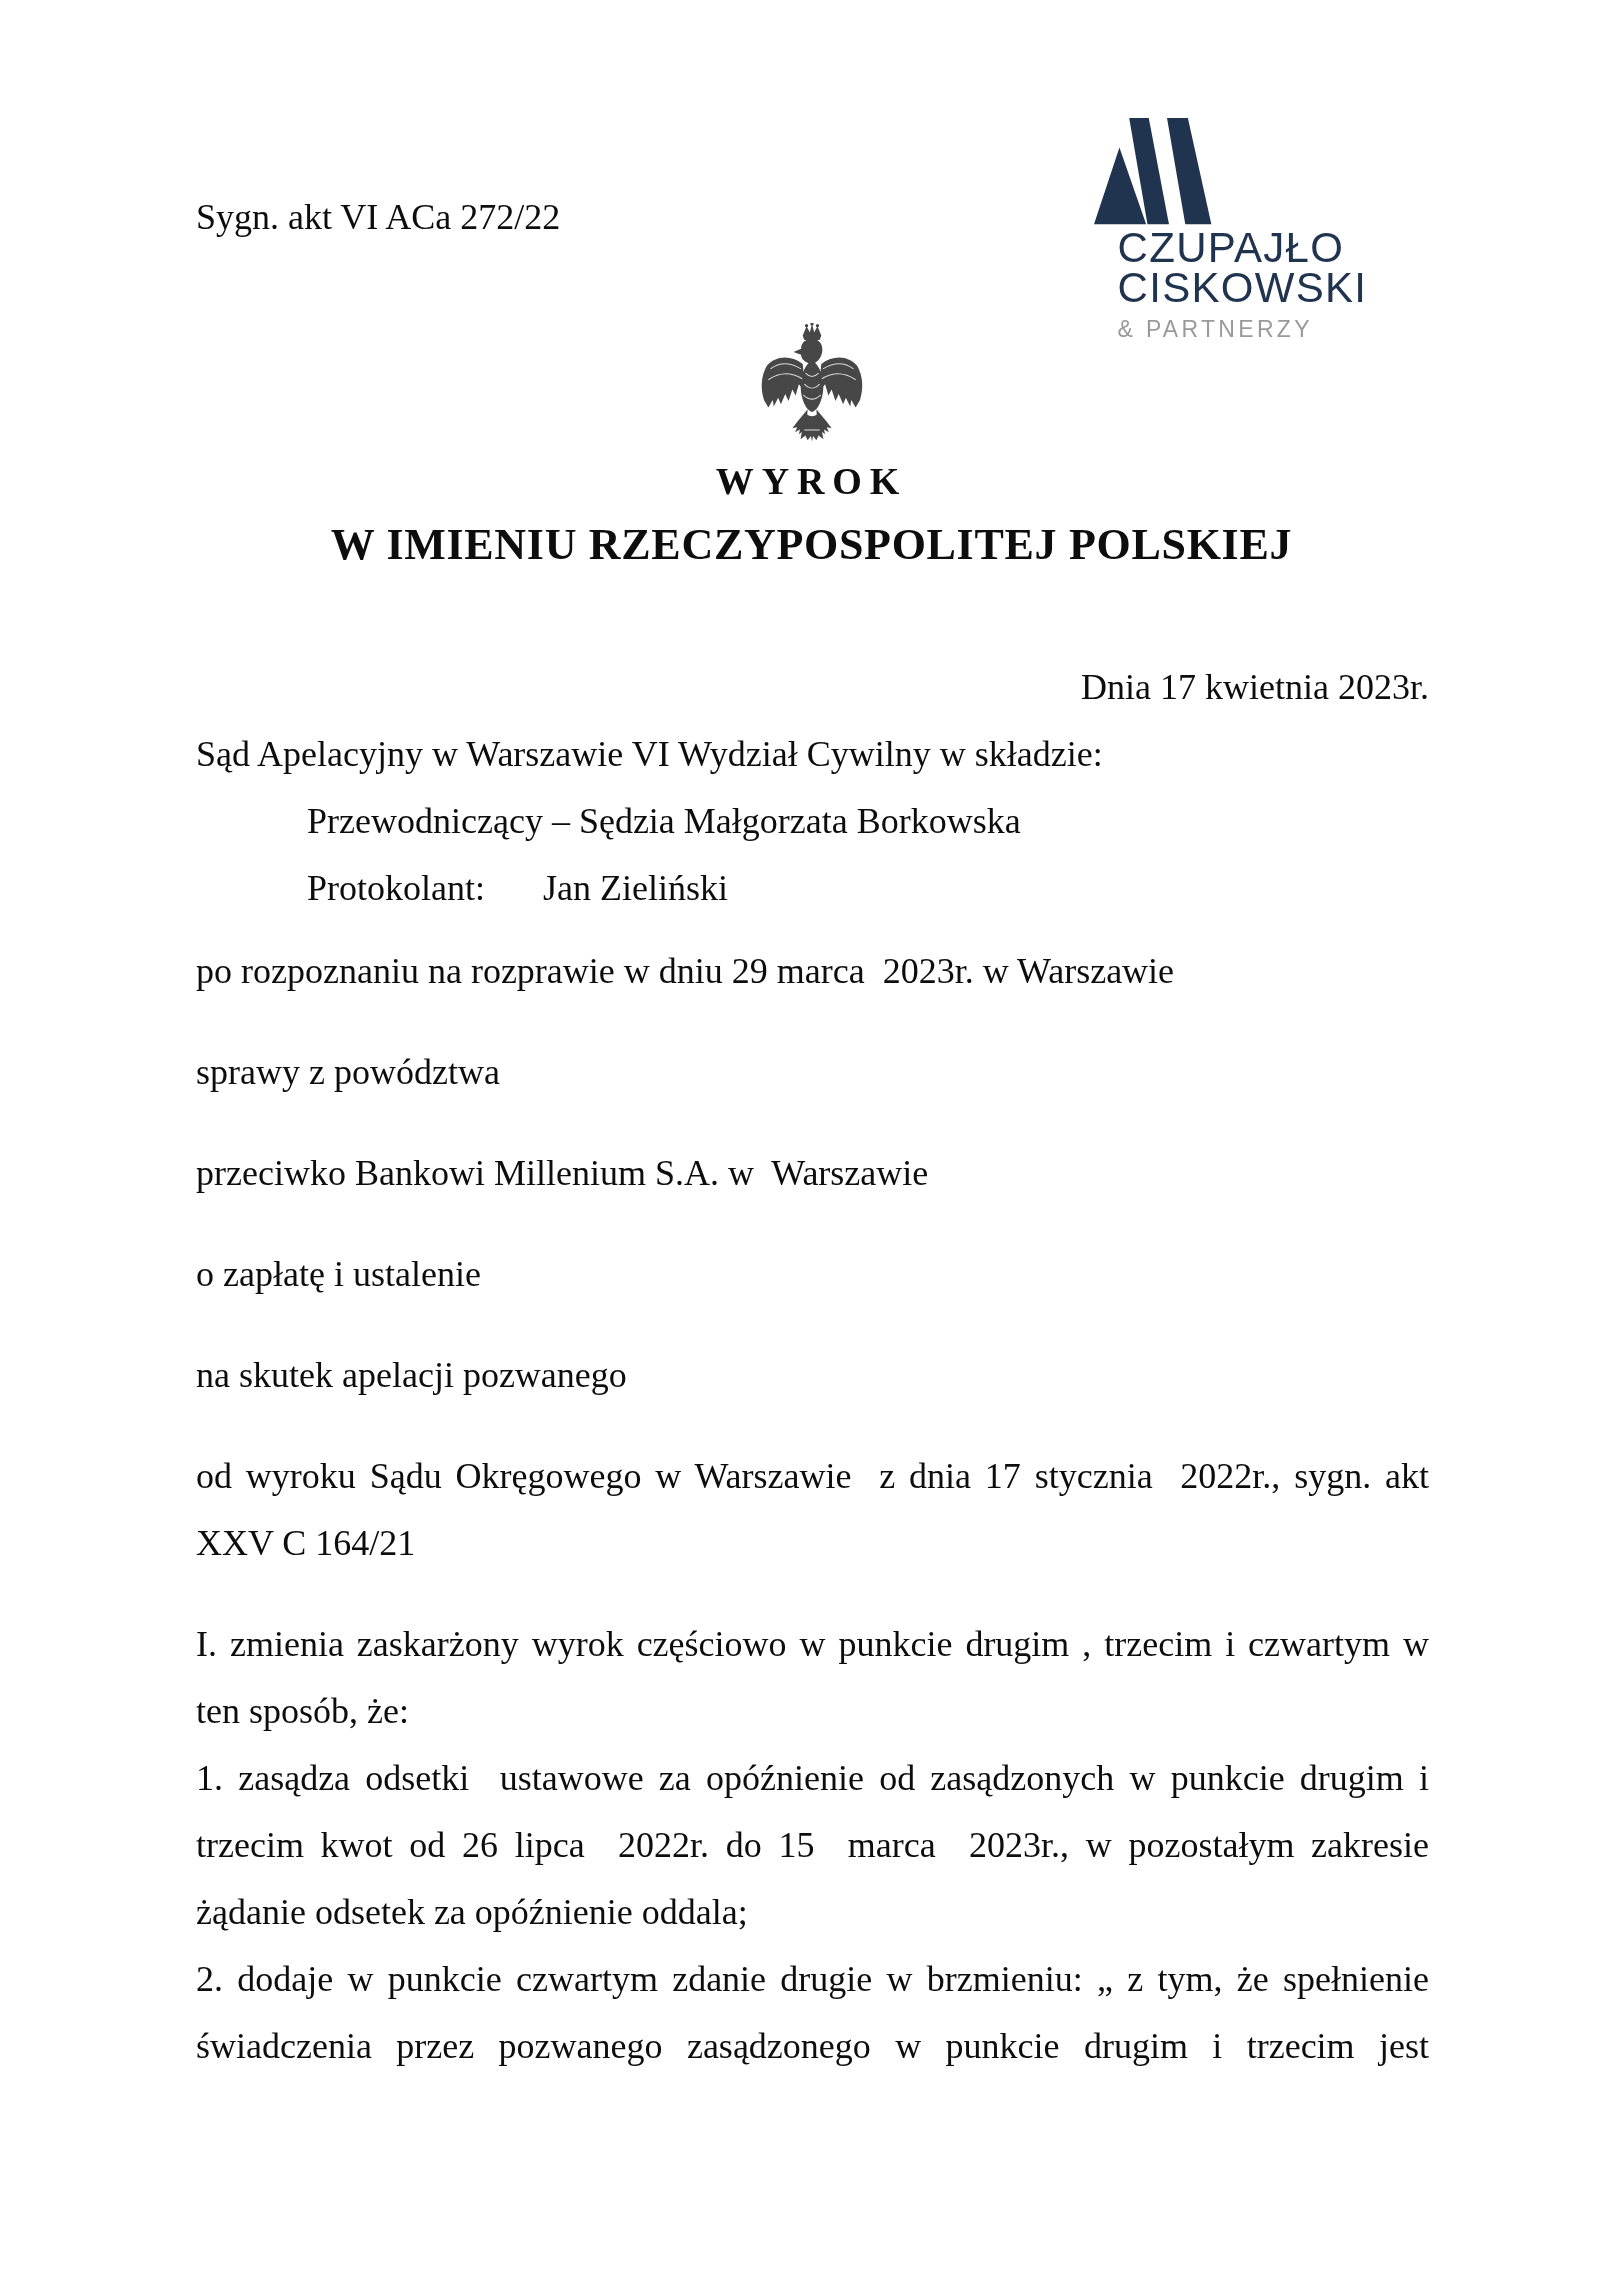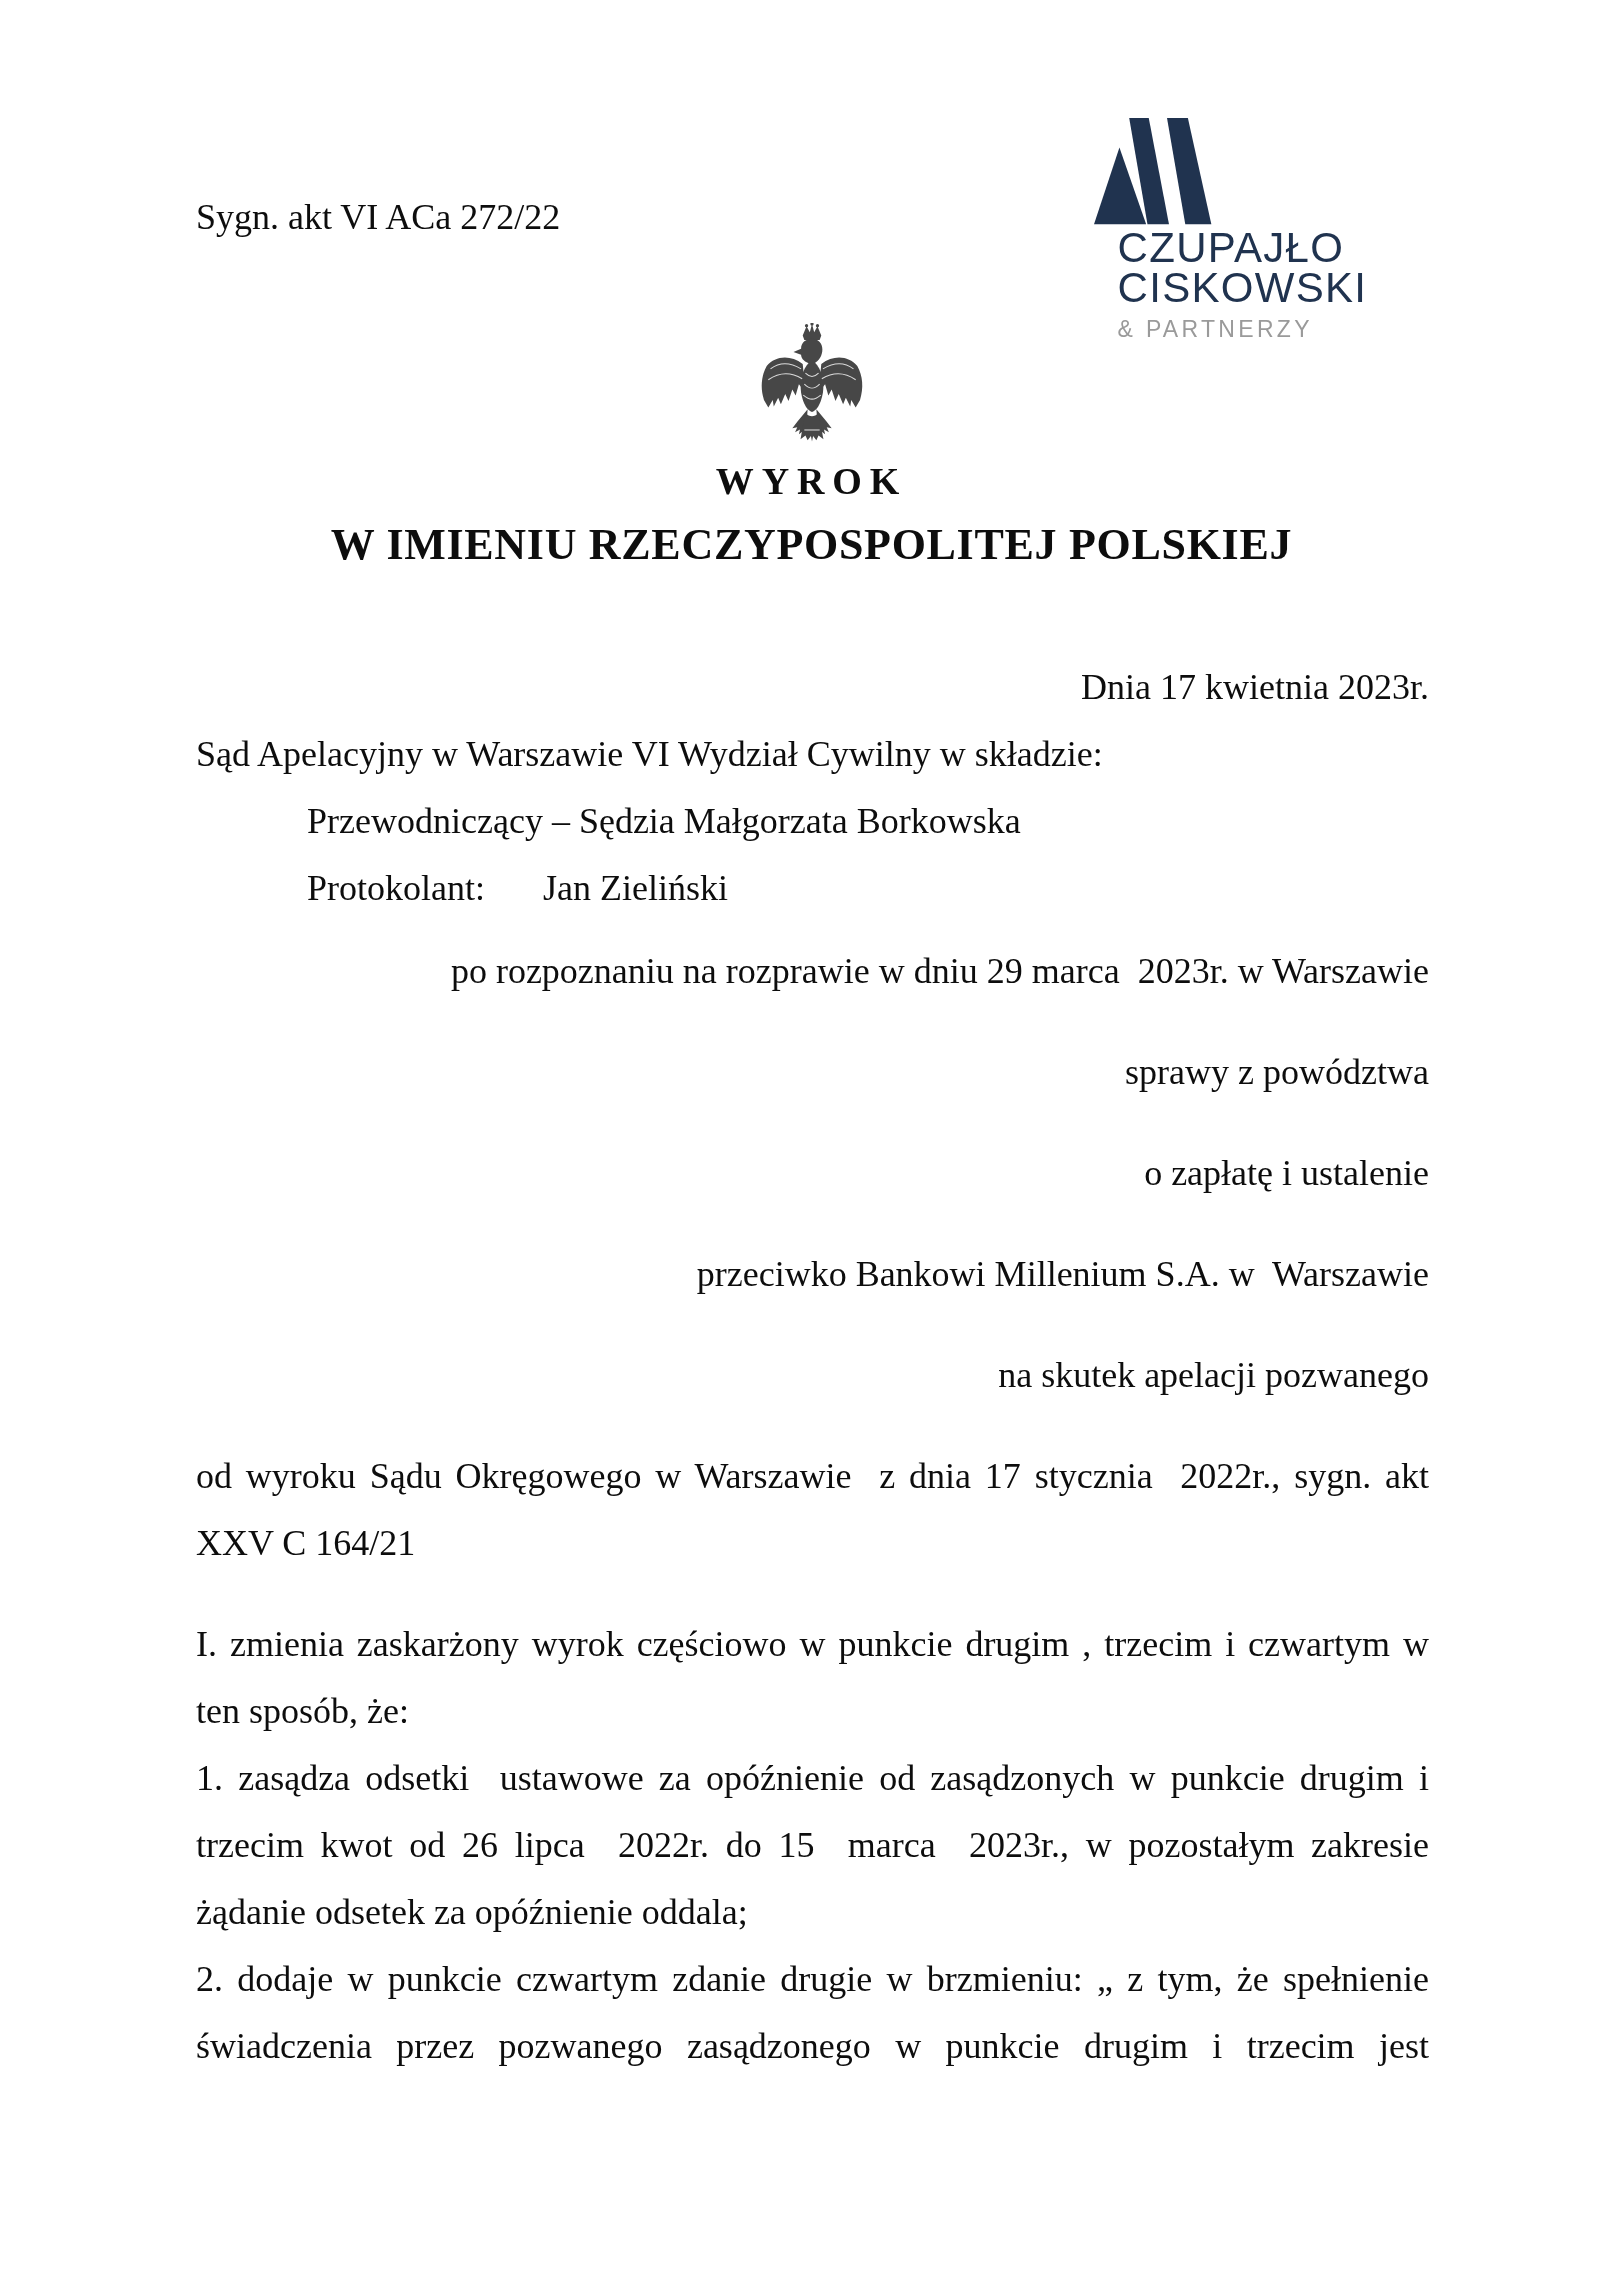--- a/index.html
+++ b/index.html
@@ -56,21 +56,21 @@
   }
   
   .content{
     position:absolute;top:654px;left:196px;right:194px;
     font-size:36px;line-height:67px;
   }
   .content p{margin:0;white-space:pre-wrap;}
   .date-line{text-align:right;margin-bottom:0;}
   .panel-indent{padding-left:111px;}
   .clerk-gap{display:inline-block;width:58px;}
-  .intro p{margin-bottom:34px;text-align:right;}
+  .intro p{margin-bottom:34px;}
   .intro p:first-child{margin-top:16.4px;}
   .intro p.justified{text-align:justify;}
   .ruling p{margin-bottom:0;text-align:justify;}
   .ruling p.cut{text-align-last:justify;}
 </style>
 </head>
 <body>
 
 <div class="page">
 
@@ -140,22 +140,22 @@
 
     <p>Sąd Apelacyjny w Warszawie VI Wydział Cywilny w składzie:</p>
 
     <p class="panel-indent">Przewodniczący – Sędzia Małgorzata Borkowska</p>
 
     <p class="panel-indent"><span>Protokolant:</span><span class="clerk-gap"></span><span>Jan Zieliński</span></p>
 
     <div class="intro">
       <p>po rozpoznaniu na rozprawie w dniu 29 marca  2023r. w Warszawie</p>
       <p>sprawy z powództwa</p>
+      <p>przeciwko Bankowi Millenium S.A. w  Warszawie</p>
       <p>o zapłatę i ustalenie</p>
-      <p>przeciwko Bankowi Millenium S.A. w  Warszawie</p>
       <p>na skutek apelacji pozwanego</p>
       <p class="justified">od wyroku Sądu Okręgowego w Warszawie  z dnia 17 stycznia  2022r., sygn. akt XXV C 164/21</p>
     </div>
 
     <div class="ruling">
       <p>I. zmienia zaskarżony wyrok częściowo w punkcie drugim , trzecim i czwartym w ten sposób, że:</p>
       <p>1. zasądza odsetki  ustawowe za opóźnienie od zasądzonych w punkcie drugim i trzecim kwot od 26 lipca  2022r. do 15  marca  2023r., w pozostałym zakresie żądanie odsetek za opóźnienie oddala;</p>
       <p class="cut">2. dodaje w punkcie czwartym zdanie drugie w brzmieniu: „ z tym, że spełnienie świadczenia przez pozwanego zasądzonego w punkcie drugim i trzecim jest</p>
     </div>
 

